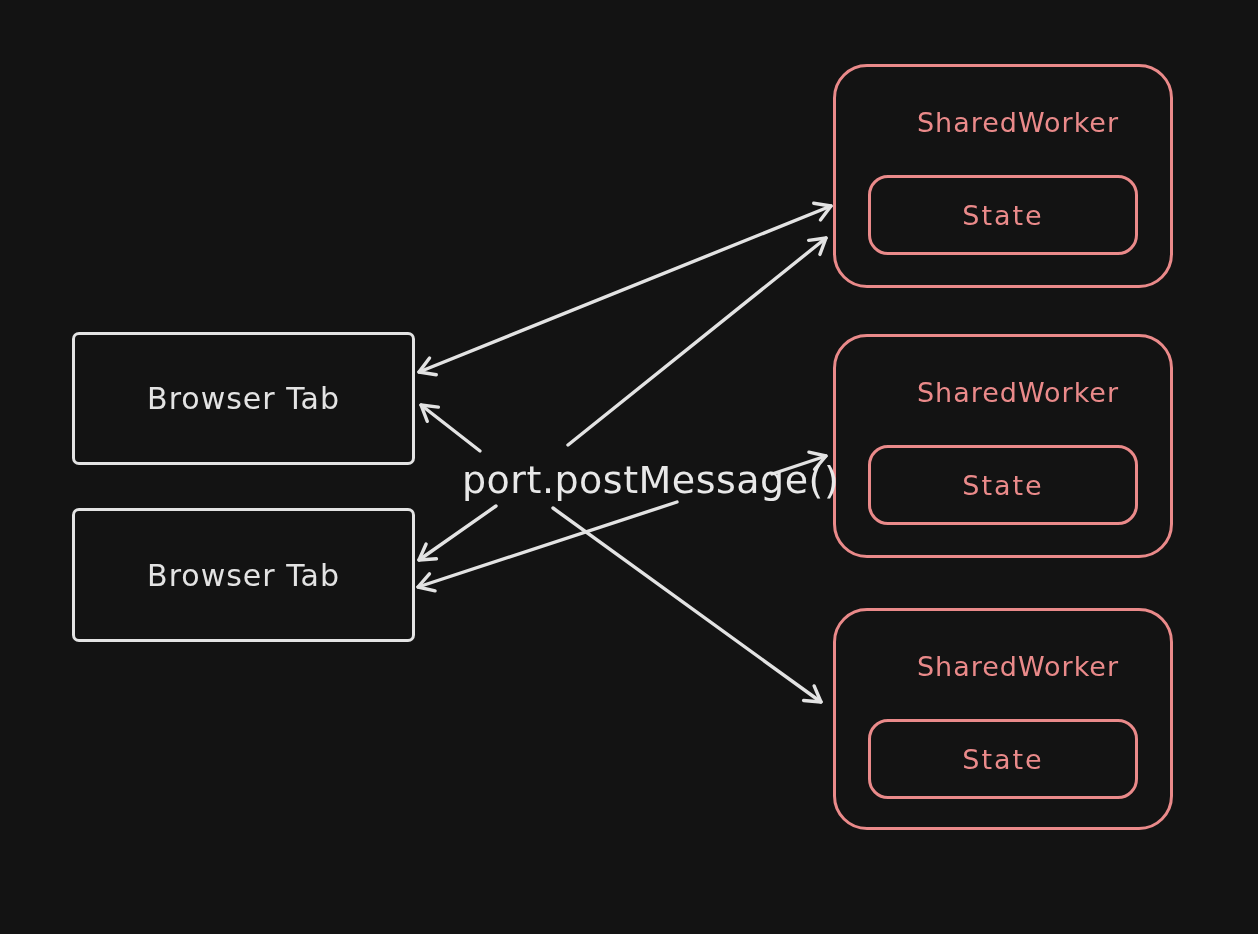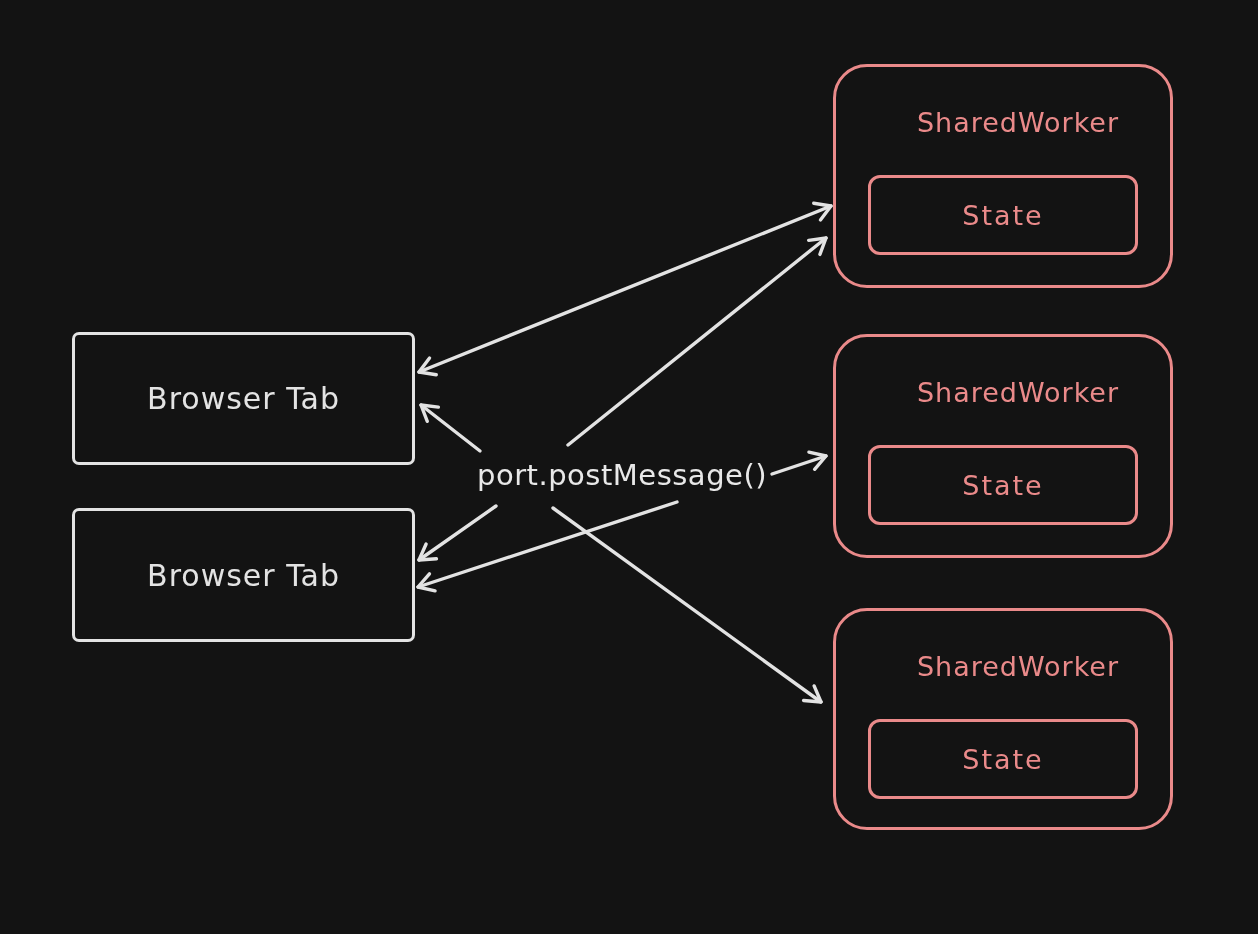--- a/index.html
+++ b/index.html
@@ -63,35 +63,34 @@
     text-align: center;
     font-size: 27px;
     letter-spacing: 1px;
     padding-left: 30px;
   }
   .state-box {
     position: absolute;
     left: 32px; right: 32px;
     top: 108px; height: 80px;
     border: 3.5px solid var(--accent);
-    border-radius: 12px;
+    border-radius: 20px;
     display: flex;
     align-items: center;
     justify-content: center;
     font-size: 27px;
     letter-spacing: 2px;
   }
   .center-label {
     position: absolute;
     left: 462px;
     top: 458px;
     width: 320px;
-    text-align: center;
     color: #e8e8e8;
-    font-size: 29px;
+    font-size: 38px;
     letter-spacing: 0.5px;
     white-space: nowrap;
   }
 </style>
 </head>
 <body>
 
 <div class="canvas">
 
   <svg class="arrows" width="1258" height="934" viewBox="0 0 1258 934" xmlns="http://www.w3.org/2000/svg">

